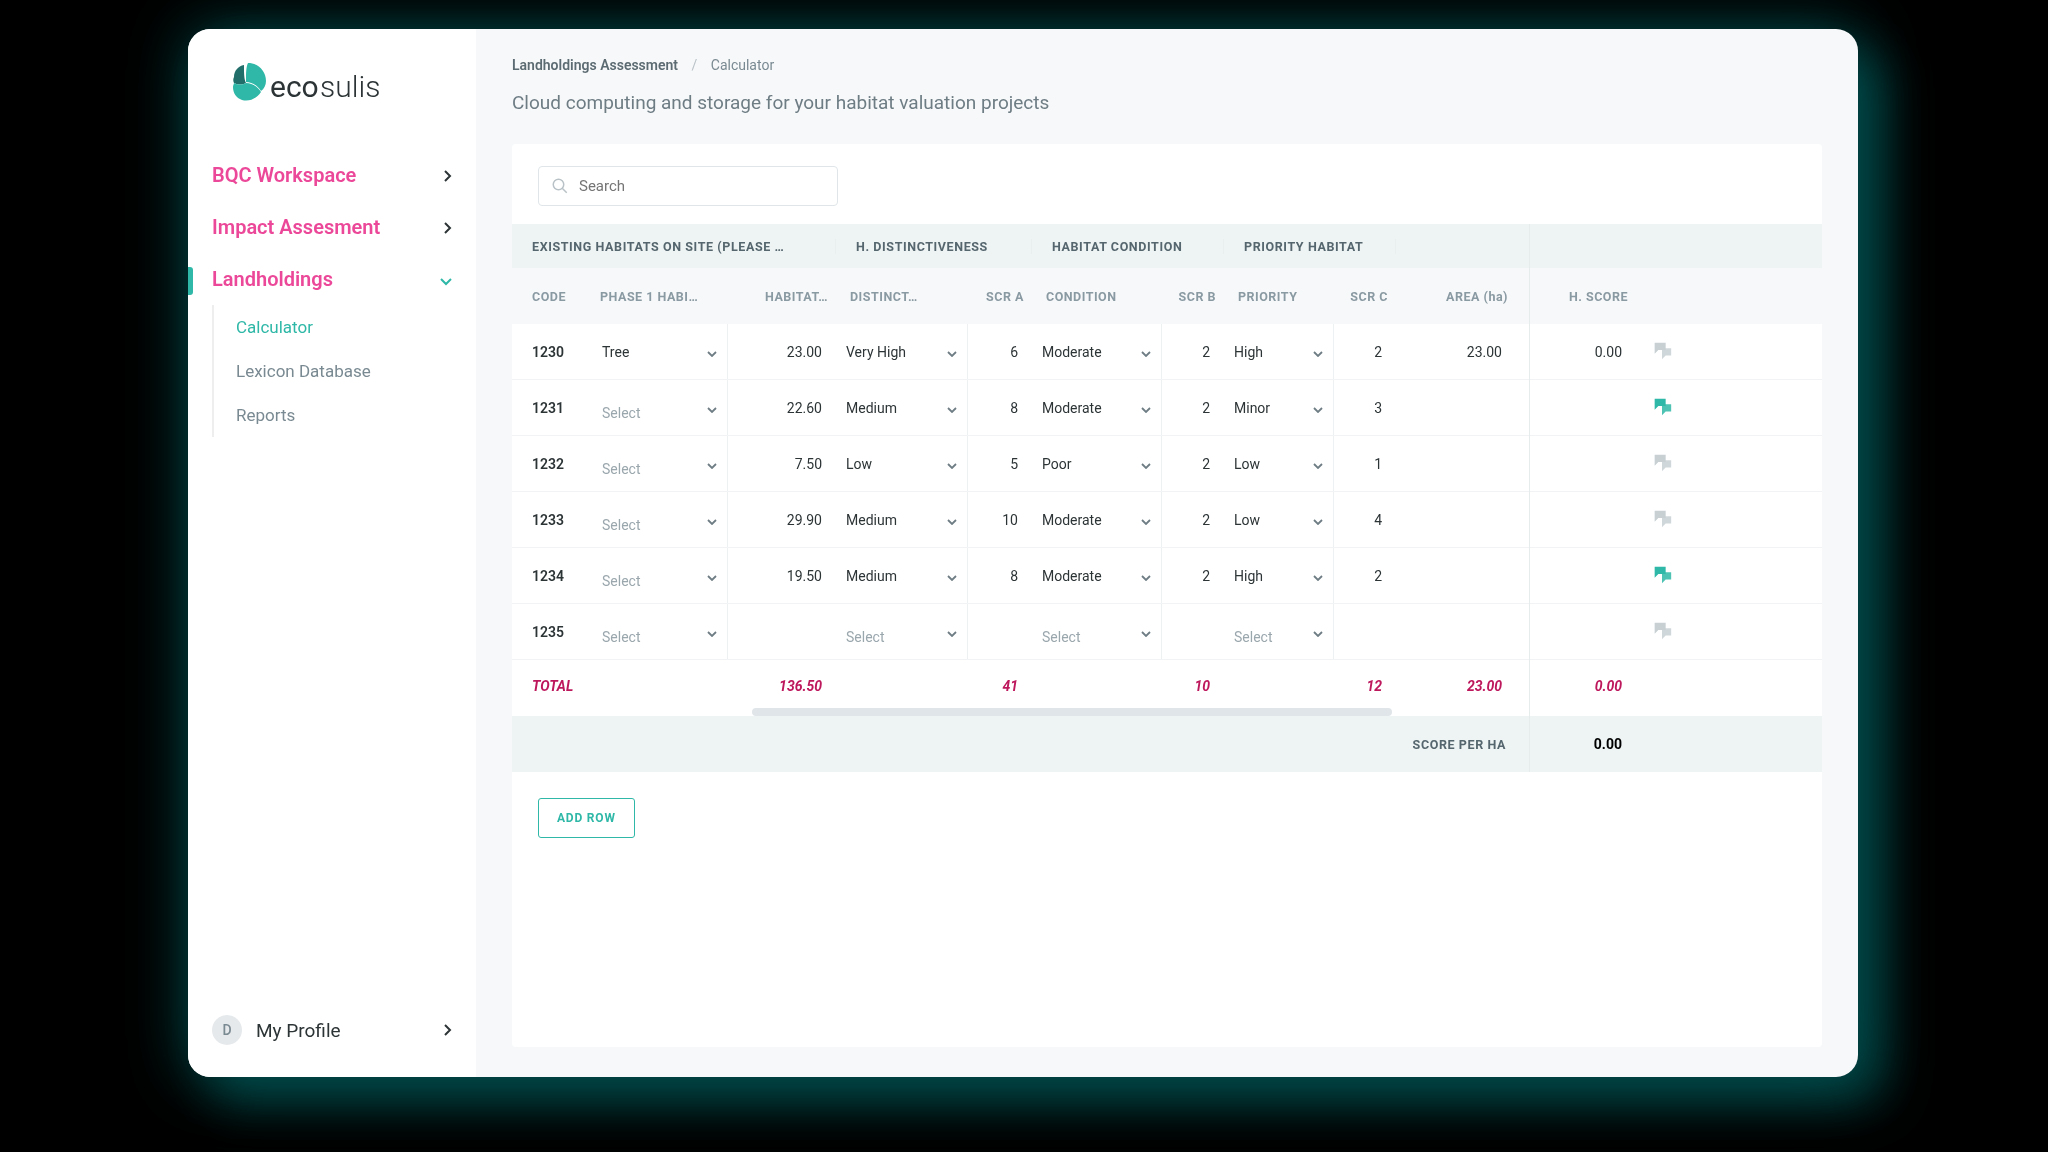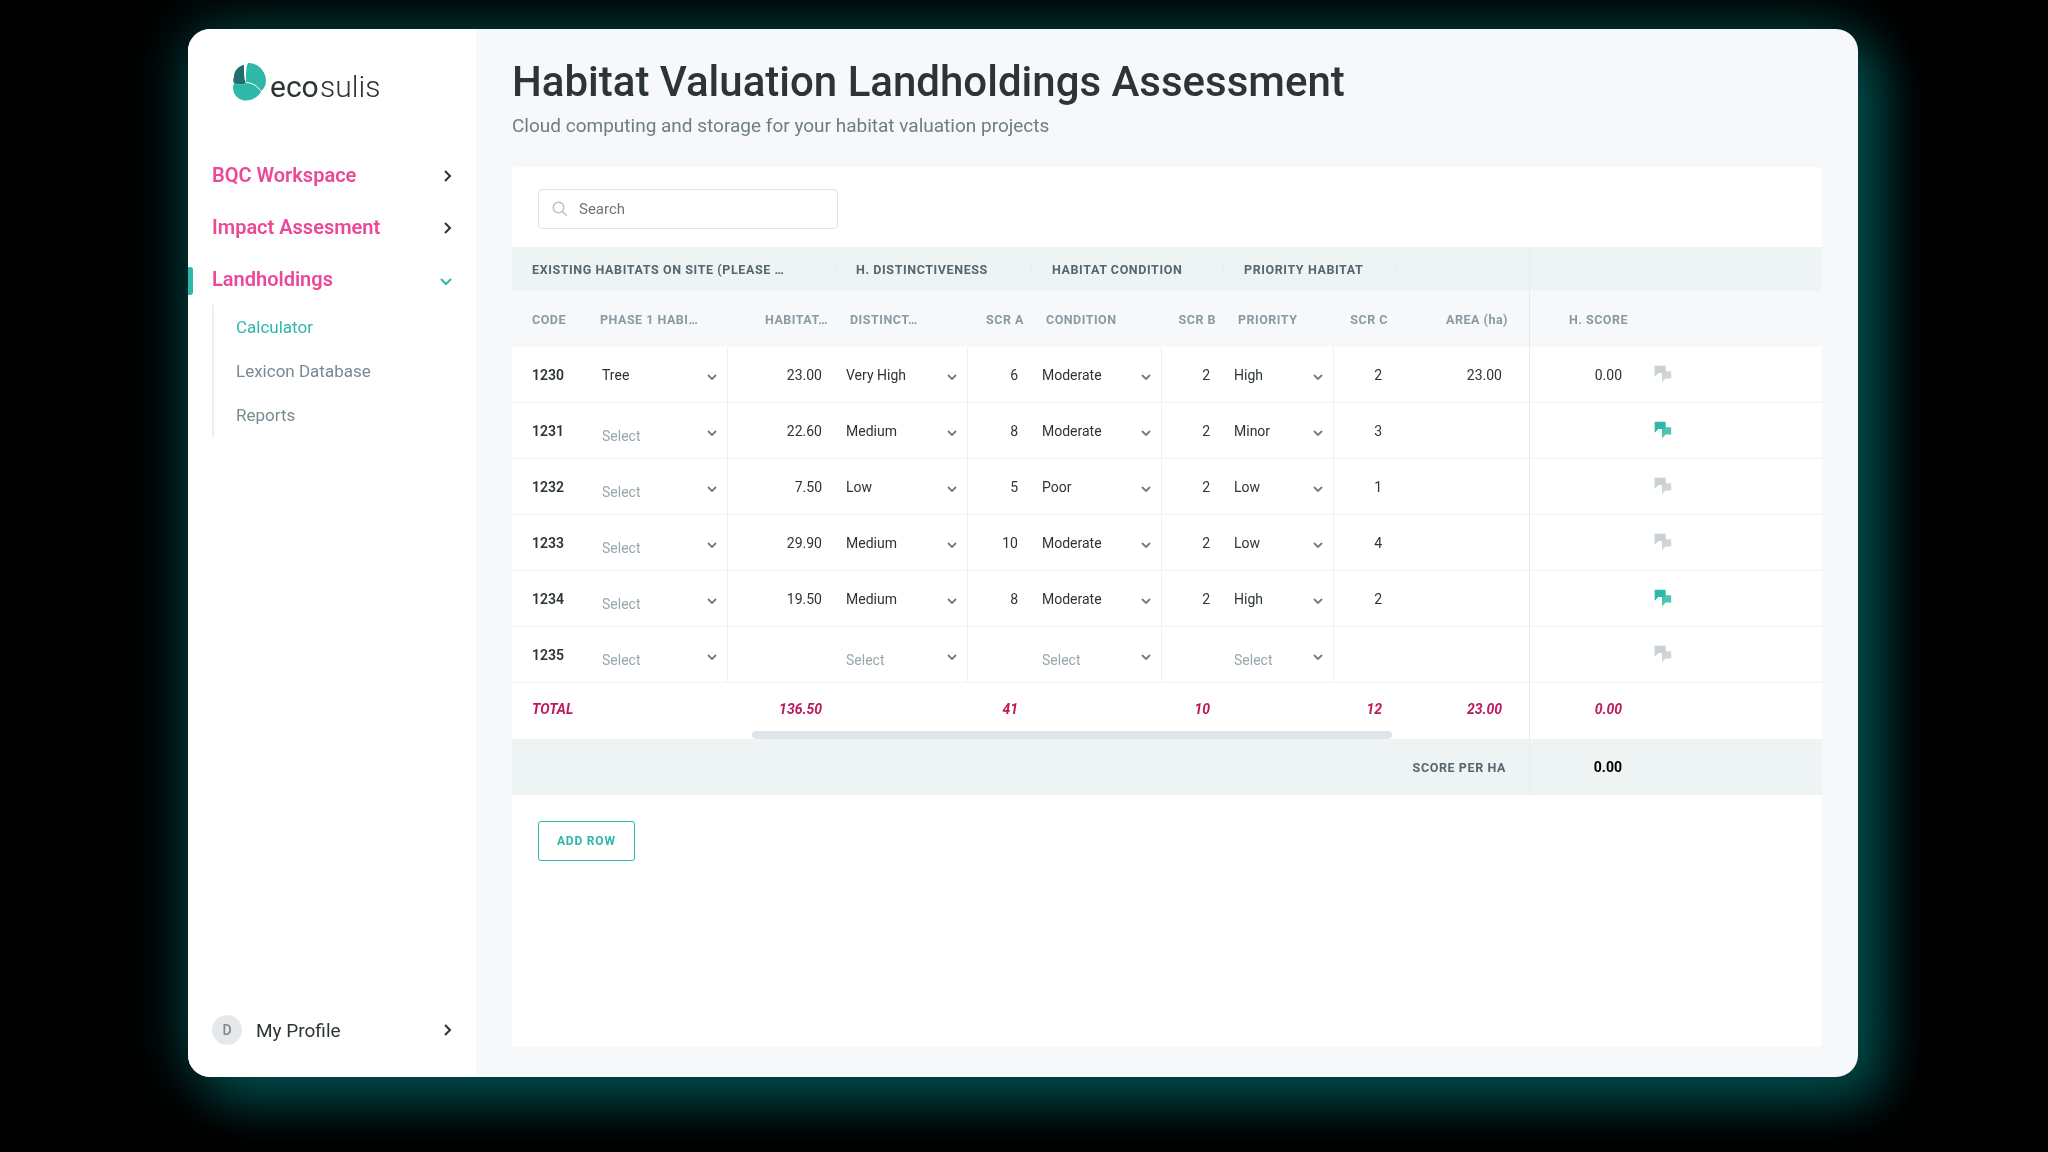--- a/index.html
+++ b/index.html
@@ -324,22 +324,26 @@
       <span class="profile-label">My Profile</span>
       <span class="chevron">
         <svg width="8" height="12" viewBox="0 0 8 12">
             <path d="M1 1 L6 6 L1 11" stroke="#2d3436" stroke-width="2" fill="none"></path>
           </svg>
       </span>
     </div>
   </aside>
 
   <main class="main">
-
-    <h1 class="title">Habitat Valuation Landholdings Assessment</h1>
+    <div class="breadcrumb">
+      <span class="bc-strong">Landholdings Assessment</span>
+      <span class="sep">/</span>
+      <span>Calculator</span>
+    </div>
+
     <p class="subtitle">Cloud computing and storage for your habitat valuation projects</p>
 
     <div class="panel">
       <div class="search-wrap">
         <div class="search">
           <svg width="18" height="18" viewBox="0 0 24 24">
             <circle cx="10" cy="10" r="7" stroke="#b9c2c7" stroke-width="2" fill="none"></circle>
             <line x1="15" y1="15" x2="21" y2="21" stroke="#b9c2c7" stroke-width="2"></line>
           </svg>
           <input type="text" placeholder="Search" style="">

